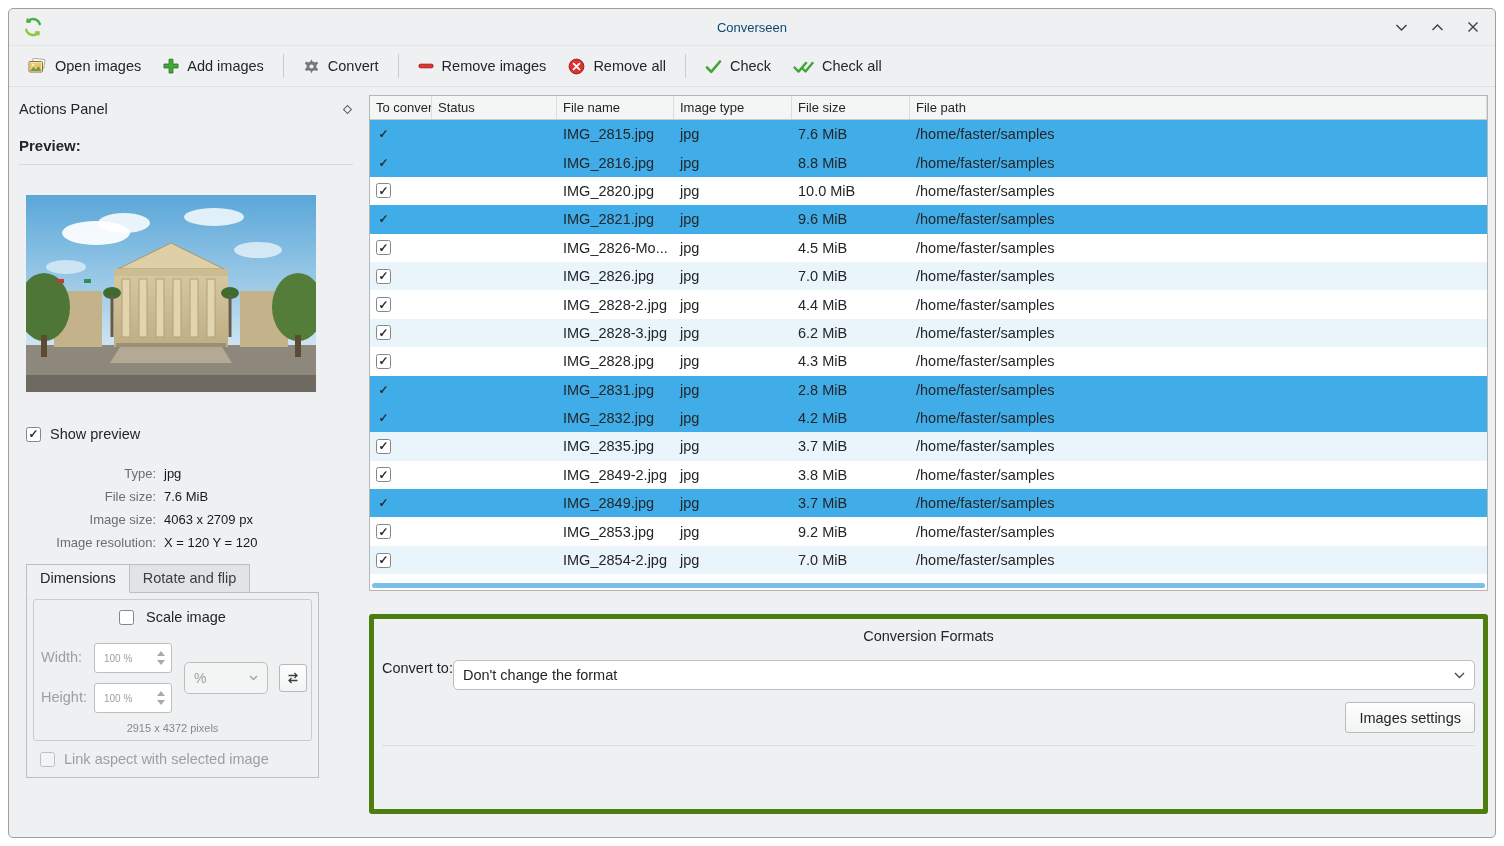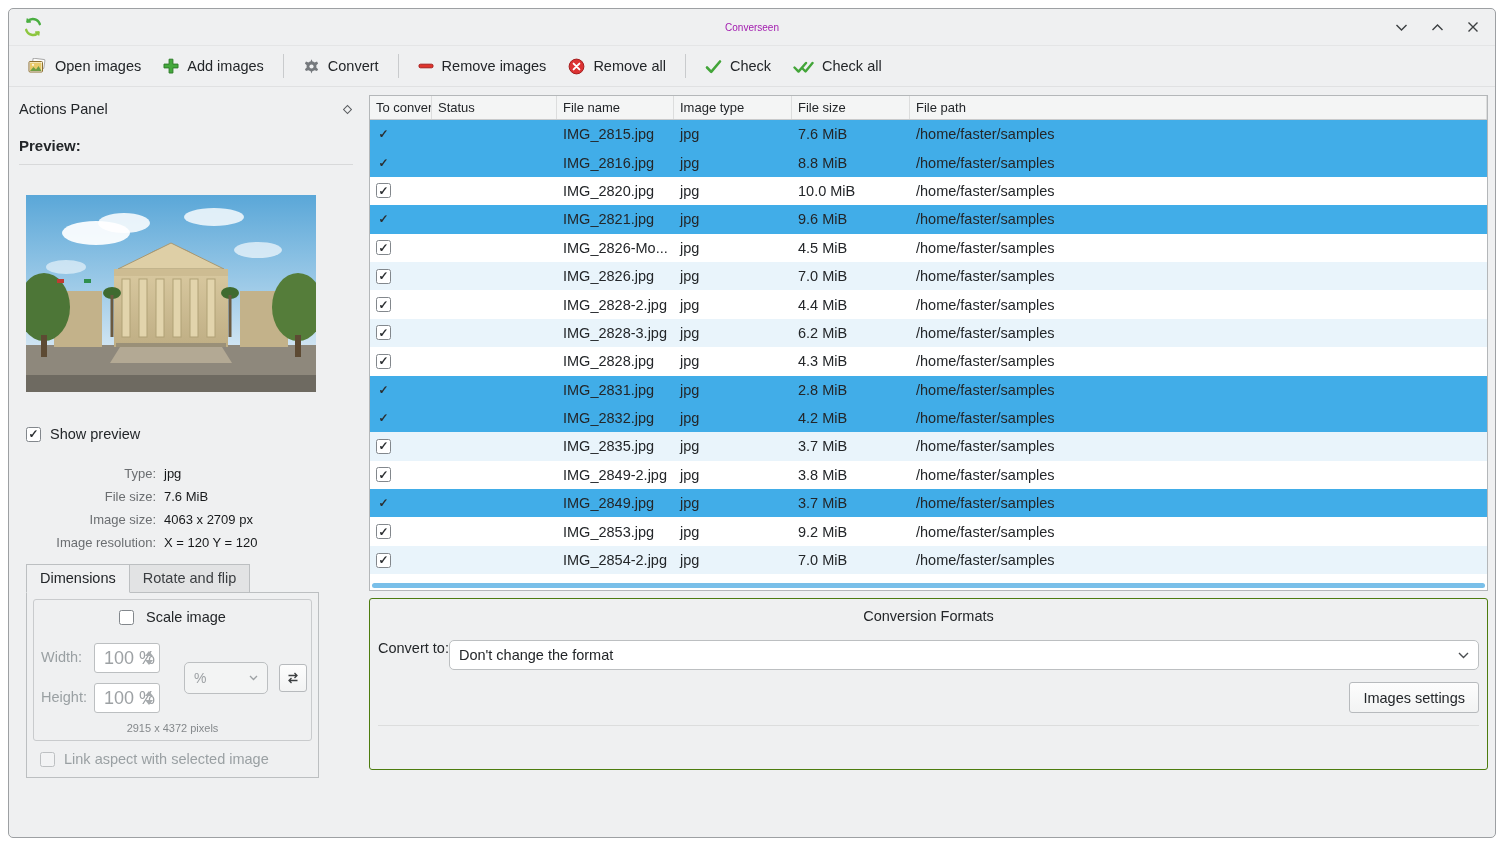--- a/index.html
+++ b/index.html
@@ -1,21 +1,21 @@
 <!DOCTYPE html>
 <html><head>
 <meta charset="utf-8">
 <style>
   *{box-sizing:border-box;margin:0;padding:0}
   html,body{width:1504px;height:846px;background:#ffffff;font-family:"Liberation Sans",sans-serif;color:#232629;font-size:14.5px;overflow:hidden}
   .window{position:absolute;left:8px;top:8px;width:1488px;height:830px;background:#eff0f1;border:1px solid #9da0a3;border-radius:5px;overflow:hidden;display:flex;flex-direction:column}
 
   
   .titlebar{height:36px;flex:none;display:flex;align-items:center;padding:0 14px;position:relative}
-  .titlebar .title{position:absolute;left:0;right:0;text-align:center;font-size:10px;color:#a21caf}
+  .titlebar .title{position:absolute;left:0;right:0;text-align:center;font-size:13px;color:#0c4a6e}
   .app-icon{width:20px;height:20px;z-index:1;display:flex;align-items:center}
   .win-controls{margin-left:auto;display:flex;gap:20px;align-items:center;z-index:1}
   .win-btn{width:16px;height:16px;display:flex;align-items:center;justify-content:center;cursor:default}
 
   
   .menubar{height:34px;flex:none;display:flex;align-items:center;padding:0 8px;gap:2px}
   .menu-item{padding:5px 11px;border-radius:3px}
   .toolbar{height:42px;flex:none;display:flex;align-items:center;padding:0 8px;border-top:1px solid #e4e5e6;border-bottom:1px solid #e0e1e2}
   .tb-btn{display:flex;align-items:center;gap:8px;padding:7px 11px;border-radius:3px;white-space:nowrap}
   .tb-ic{display:flex;align-items:center}
@@ -38,21 +38,21 @@
   .info .val{color:#17191b}
   .tabs{position:absolute;top:469px;left:17px;display:flex;height:29px}
   .tab{padding:5px 13px;border:1px solid #bcbfc1;background:#e2e3e4;color:#3a3d40;margin-right:-1px;white-space:nowrap}
   .tab.active{background:#eff0f1;color:#232629;position:relative;z-index:2;border-bottom:1px solid #eff0f1}
   .pane{position:absolute;top:497px;left:17px;width:293px;height:186px;border:1px solid #bcbfc1;background:#eff0f1;overflow:hidden}
   .inner-frame{position:absolute;left:6px;top:6px;right:6px;height:142px;border:1px solid #c9cbcd;border-radius:3px}
   .scale-row{position:absolute;top:16px;left:0;right:0;display:flex;justify-content:center;align-items:center;gap:12px}
   .dim-label{position:absolute;left:14px;color:#9aa0a3}
   .dim-label.w{top:56px}
   .dim-label.h{top:96px}
-  .spin{position:absolute;left:67px;width:66px;height:30px;background:#fff;border:1px solid #bcbfc1;border-radius:3px;display:flex;align-items:center;padding-left:9px;font-size:18px;color:#9da1a4}
+  .spin{position:absolute;left:67px;width:78px;height:30px;background:#fff;border:1px solid #bcbfc1;border-radius:3px;display:flex;align-items:center;padding-left:9px;font-size:10px;color:#9da1a4}
   .spin.w{top:50px}
   .spin.h{top:90px}
   .spin .arrows{position:absolute;right:6px;top:0;bottom:0;display:flex;flex-direction:column;justify-content:center;gap:4px}
   .tri-up{width:0;height:0;border-left:4px solid transparent;border-right:4px solid transparent;border-bottom:5px solid #a7abae;display:block}
   .tri-down{width:0;height:0;border-left:4px solid transparent;border-right:4px solid transparent;border-top:5px solid #a7abae;display:block}
   .combo{display:flex;align-items:center;background:#fff;border:1px solid #bcbfc1;border-radius:5px;padding:0 9px}
   .combo .chev{margin-left:auto;display:flex;align-items:center}
   .combo.disabled{color:#9da1a4;background:#f3f4f4}
   .combo.unit{position:absolute;left:157px;top:69px;width:84px;height:32px;font-size:14px}
   .sqbtn{position:absolute;left:252px;top:71px;width:28px;height:28px;border:1px solid #b7babd;border-radius:3px;background:linear-gradient(#fdfdfd,#f2f3f3);display:flex;align-items:center;justify-content:center}
@@ -72,21 +72,21 @@
   .tbody{flex:1;overflow:hidden}
   .trow{display:grid;grid-template-columns:62px 125px 117px 118px 118px 1fr;height:28.4px;align-items:center;background:#fff}
   .trow.alt{background:#e9f4fb}
   .trow.sel{background:#41ade8}
   .trow.sel .cb{border-color:transparent;background:transparent}
   .td{padding:0 6px;white-space:nowrap;overflow:hidden}
   .td.cbcell{padding-left:6px;display:flex;align-items:center}
   .hscroll{position:absolute;left:2px;right:2px;bottom:2px;height:5px;border-radius:3px;background:#79bfe9}
 
   
-  .groupbox{height:172px;flex:none;margin-top:7px;margin-bottom:3px;border:1px solid #4d7c0f;border-radius:3px;position:relative;background:#eff0f1}
+  .groupbox{height:200px;flex:none;margin-top:23px;margin-bottom:3px;border:5px solid #4d7c0f;border-radius:3px;position:relative;background:#eff0f1}
   .gb-title{position:absolute;top:9px;left:0;right:0;text-align:center}
   .convert-row{position:absolute;left:8px;right:8px;top:41px;display:flex;align-items:flex-start;}
   .convert-row .combo{flex:1;height:30px;color:#232629}
   .btn{border:1px solid #b7babd;border-radius:3px;background:linear-gradient(#fdfdfd,#f2f3f3);display:inline-flex;align-items:center;justify-content:center;padding:0 13px}
   .imgset-btn{position:absolute;right:8px;top:83px;height:31px}
   .gb-sep{position:absolute;left:8px;right:8px;top:126px;height:1px;background:#dcdddd}
   .bottom-row{position:absolute;right:8px;top:135px;display:flex;align-items:center;gap:10px}
   .replace-row{display:flex;align-items:center;gap:9px}
   .choose-btn{height:31px}
   .swatch{width:18px;height:11px;background:#000;border:1px solid #4a4a4a;margin-right:8px;flex:none}

